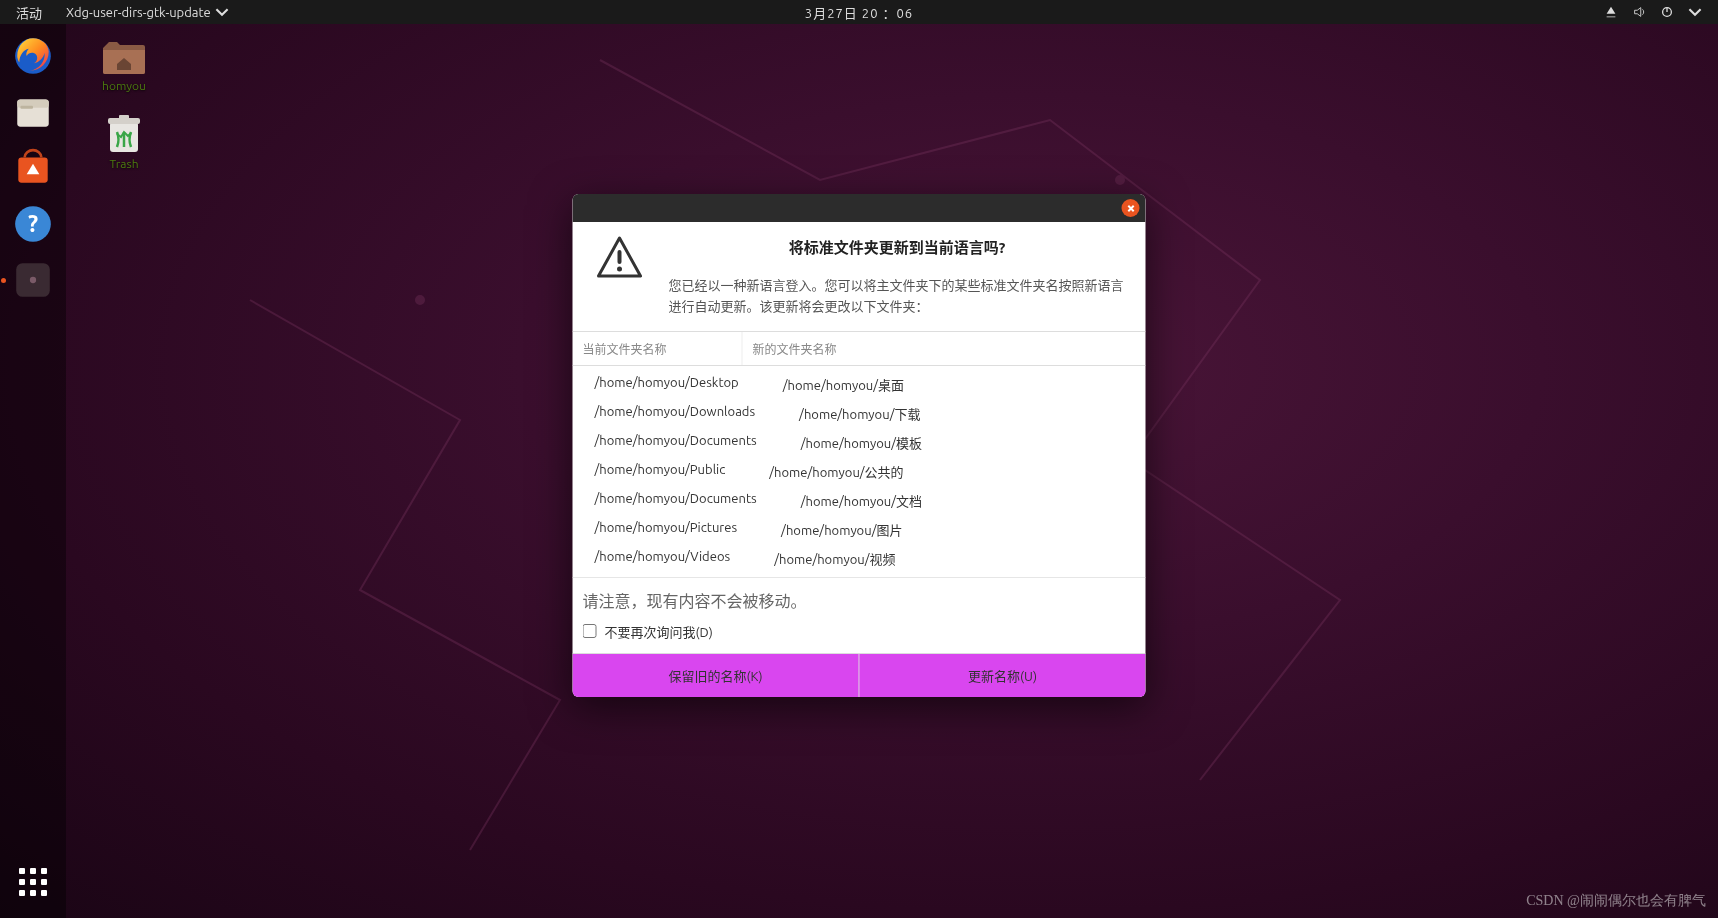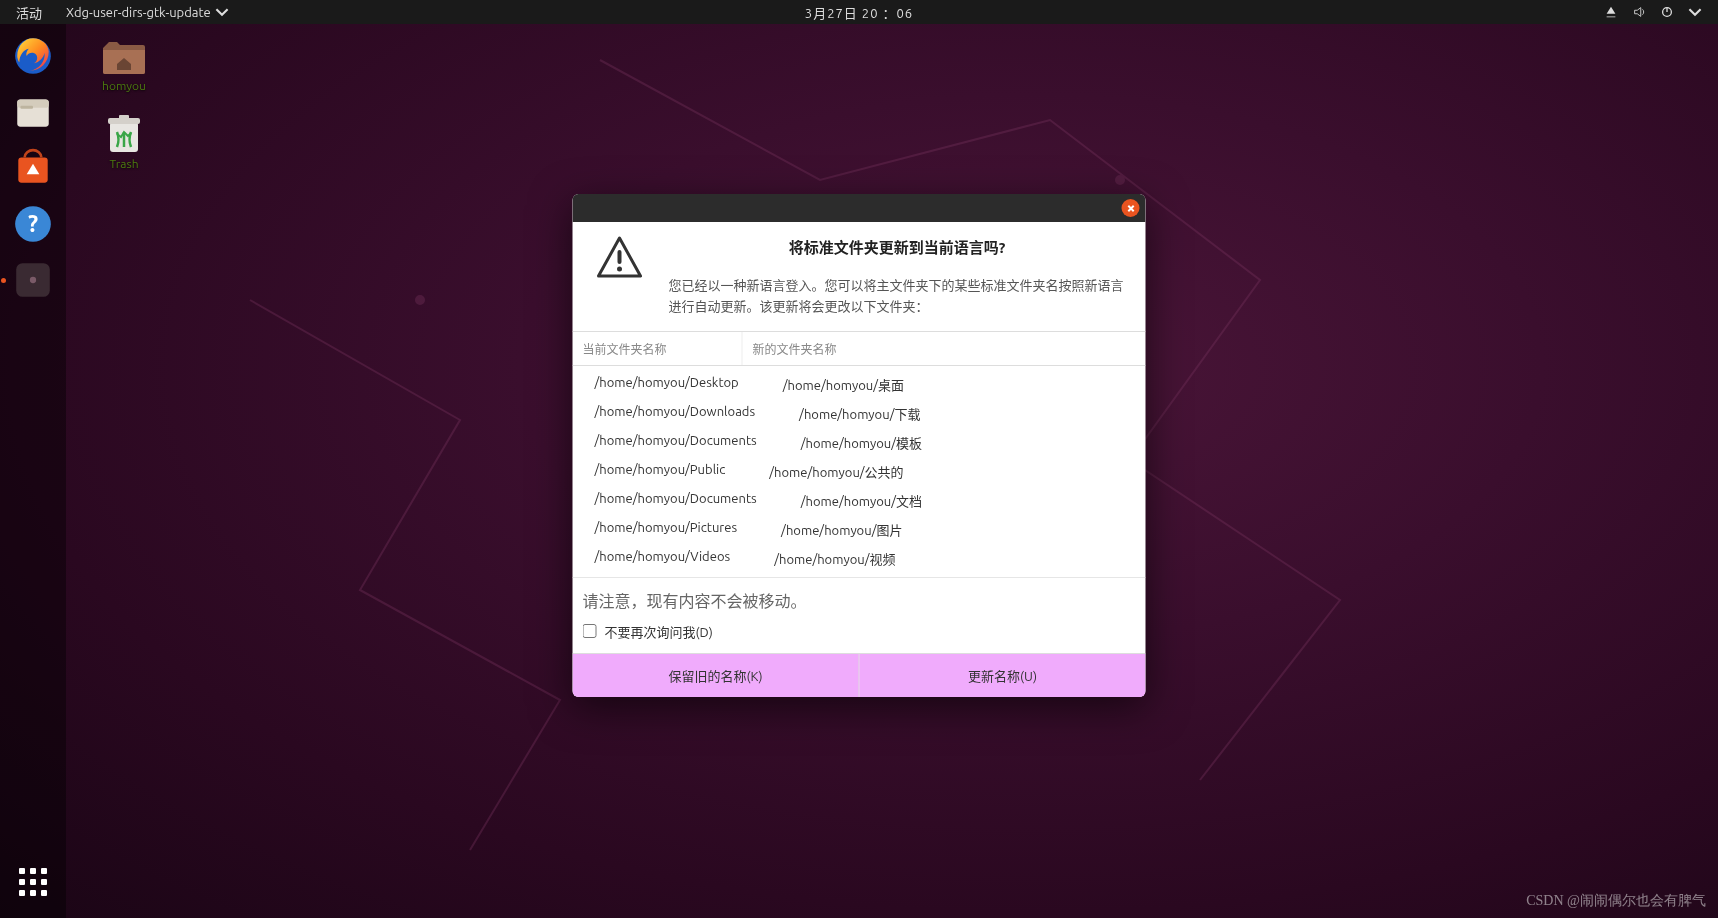--- a/index.html
+++ b/index.html
@@ -46,21 +46,21 @@
 .dialog .colhdr.left{flex:0 0 170px}
 .dialog .rows{padding:4px 0}
 .dialog .row{display:flex;font-size:13px;color:#333}
 .dialog .row .cell{padding:5px 22px}
 .dialog .row .cell.left{flex:0 0 170px}
 .dialog .row .cell.right{flex:1}
 .dialog .note{padding:10px 10px 6px;font-size:16px;color:#666;border-top:1px solid #e6e6e6}
 .dialog .chk{display:flex;align-items:center;gap:8px;padding:4px 10px 12px;font-size:13px;color:#333}
 .dialog .chk input{width:14px;height:14px}
 .dialog .btns{display:flex;border-top:1px solid #ddd}
-.dialog .btns button{flex:1;background:#f0abfc;border:none;border-right:1px solid #ddd;padding:12px 0;font-size:13px;color:#333;cursor:pointer}
+.dialog .btns button{flex:1;background:#d946ef;border:none;border-right:1px solid #ddd;padding:12px 0;font-size:13px;color:#333;cursor:pointer}
 .dialog .btns button:last-child{border-right:none}
 
 
 .watermark{position:absolute;right:12px;bottom:8px;font-size:14px;color:rgba(230,230,230,.55);z-index:30;font-family:Liberation Serif, serif}
 </style>
 </head>
 <body>
 
 <svg class="wall-lines" viewBox="0 0 1718 918">
   <g stroke="#7a3560" stroke-width="2" fill="none">

